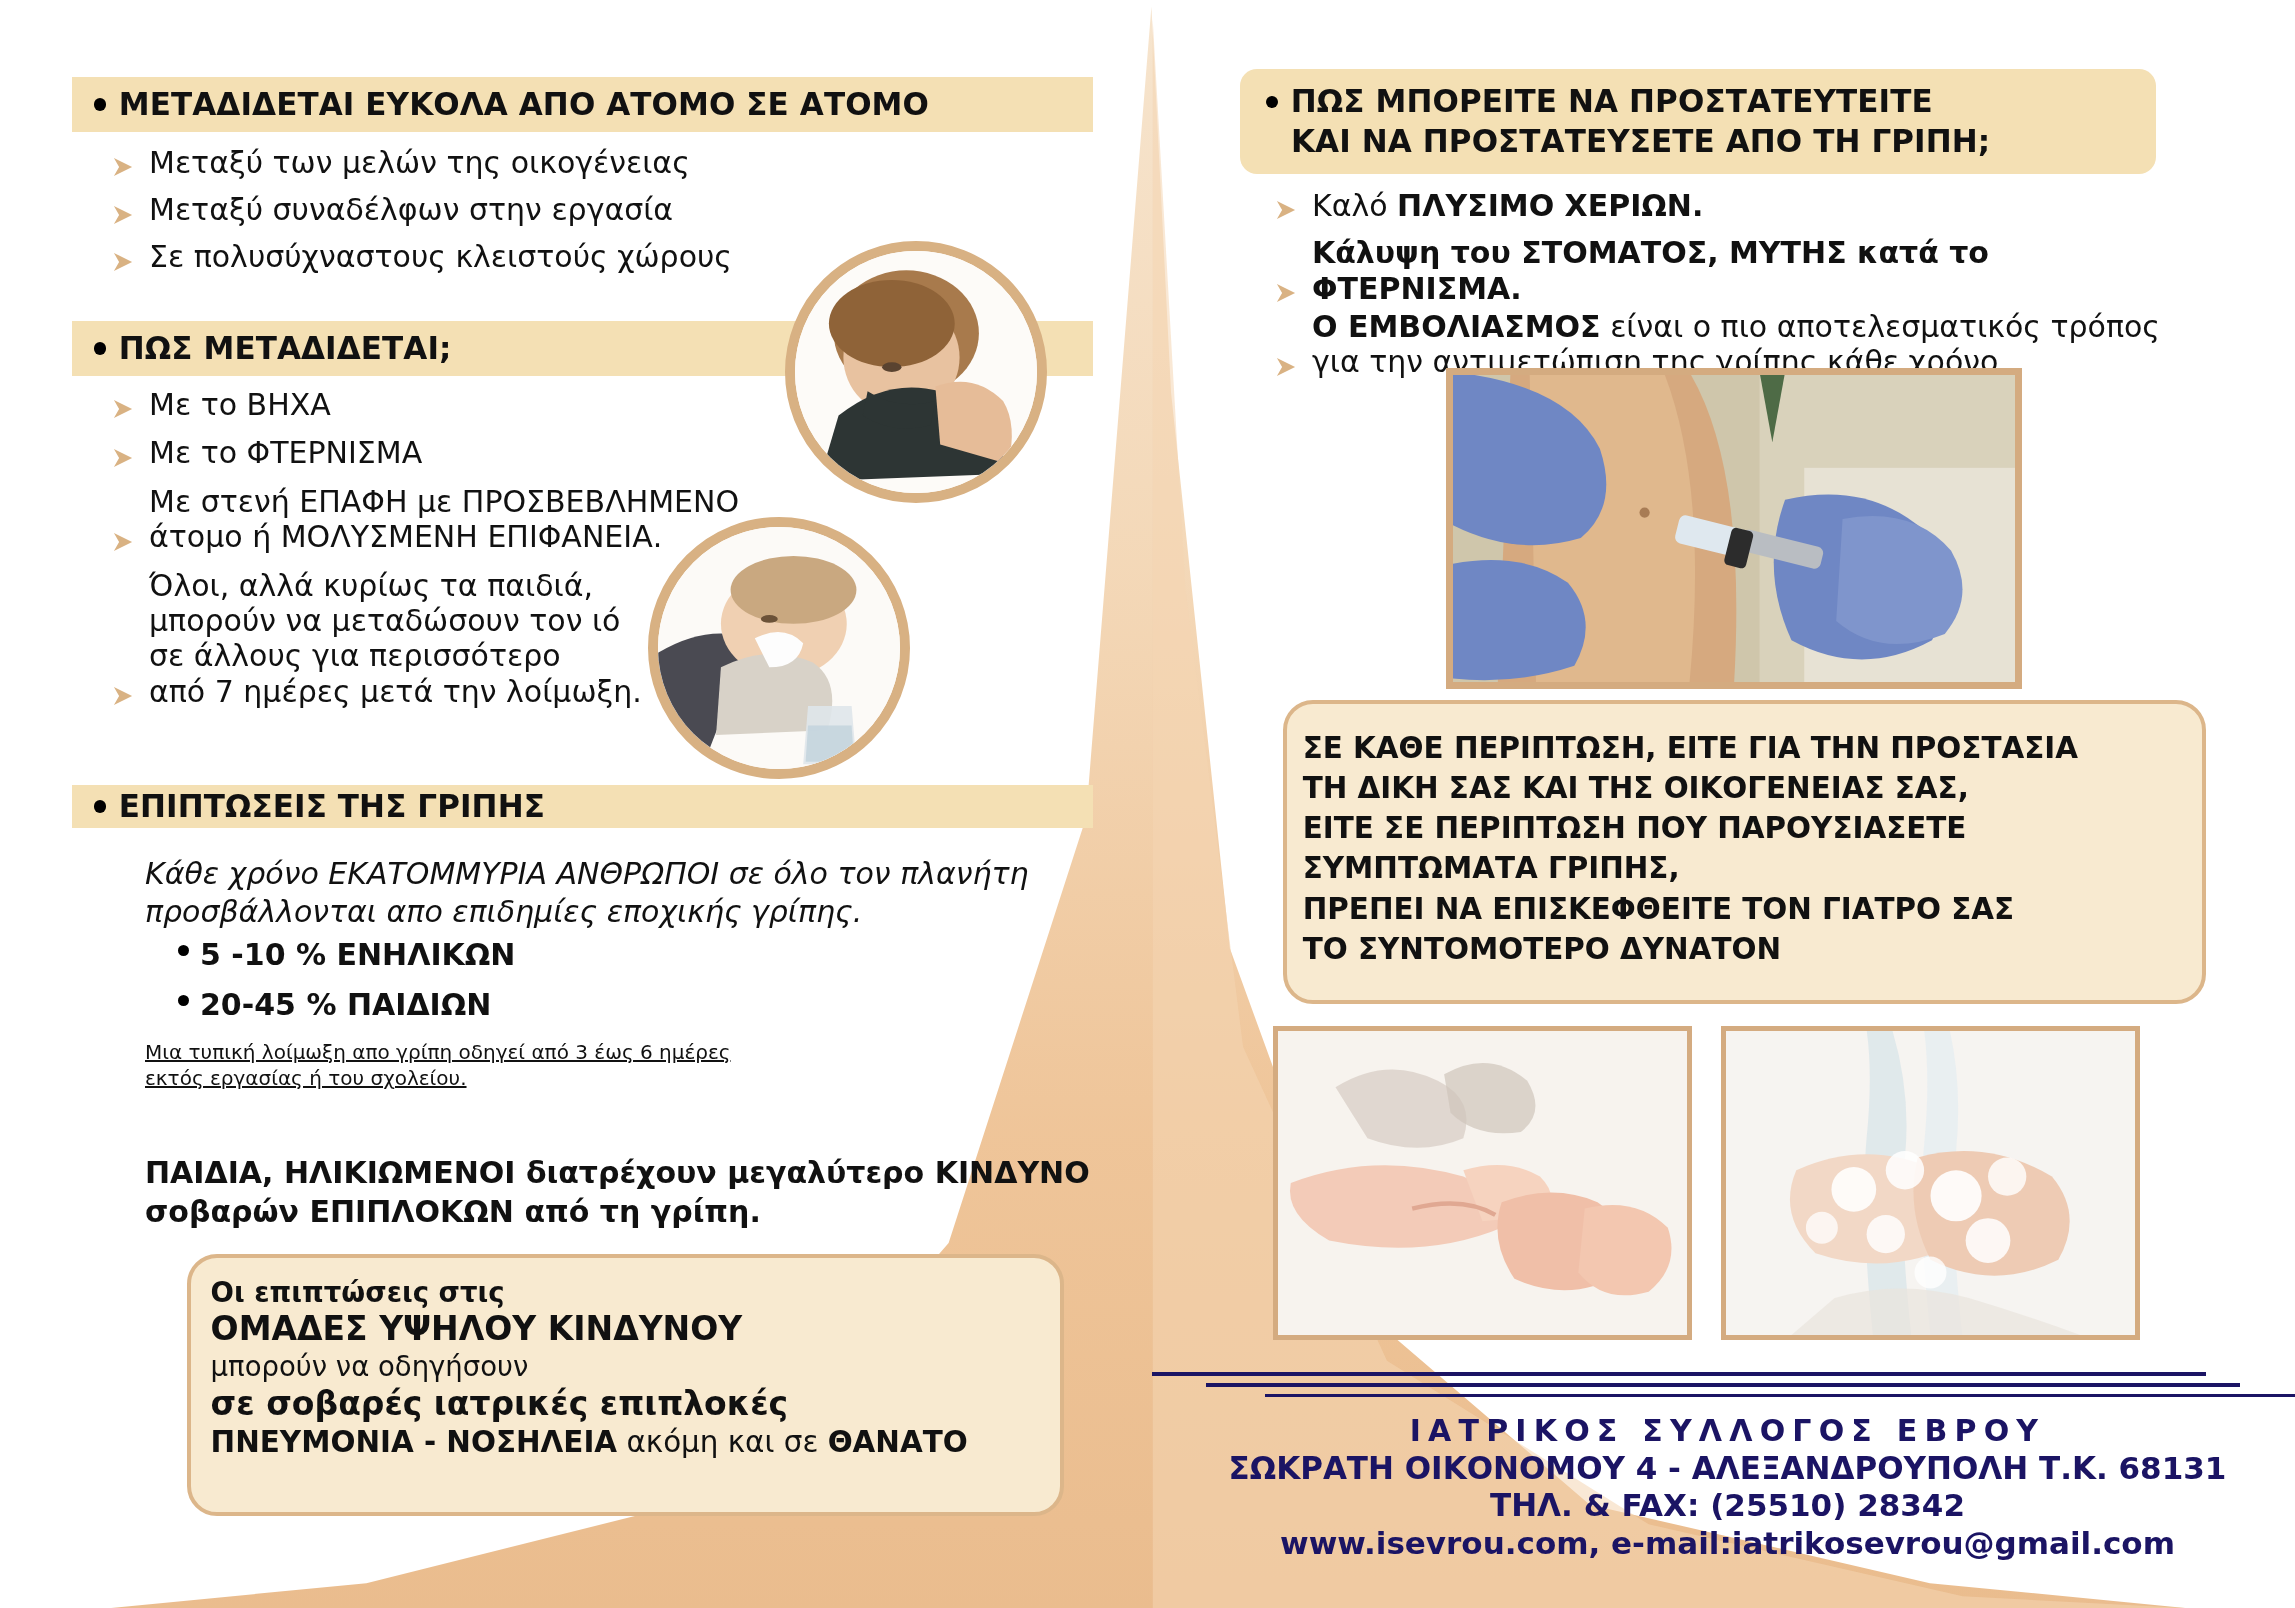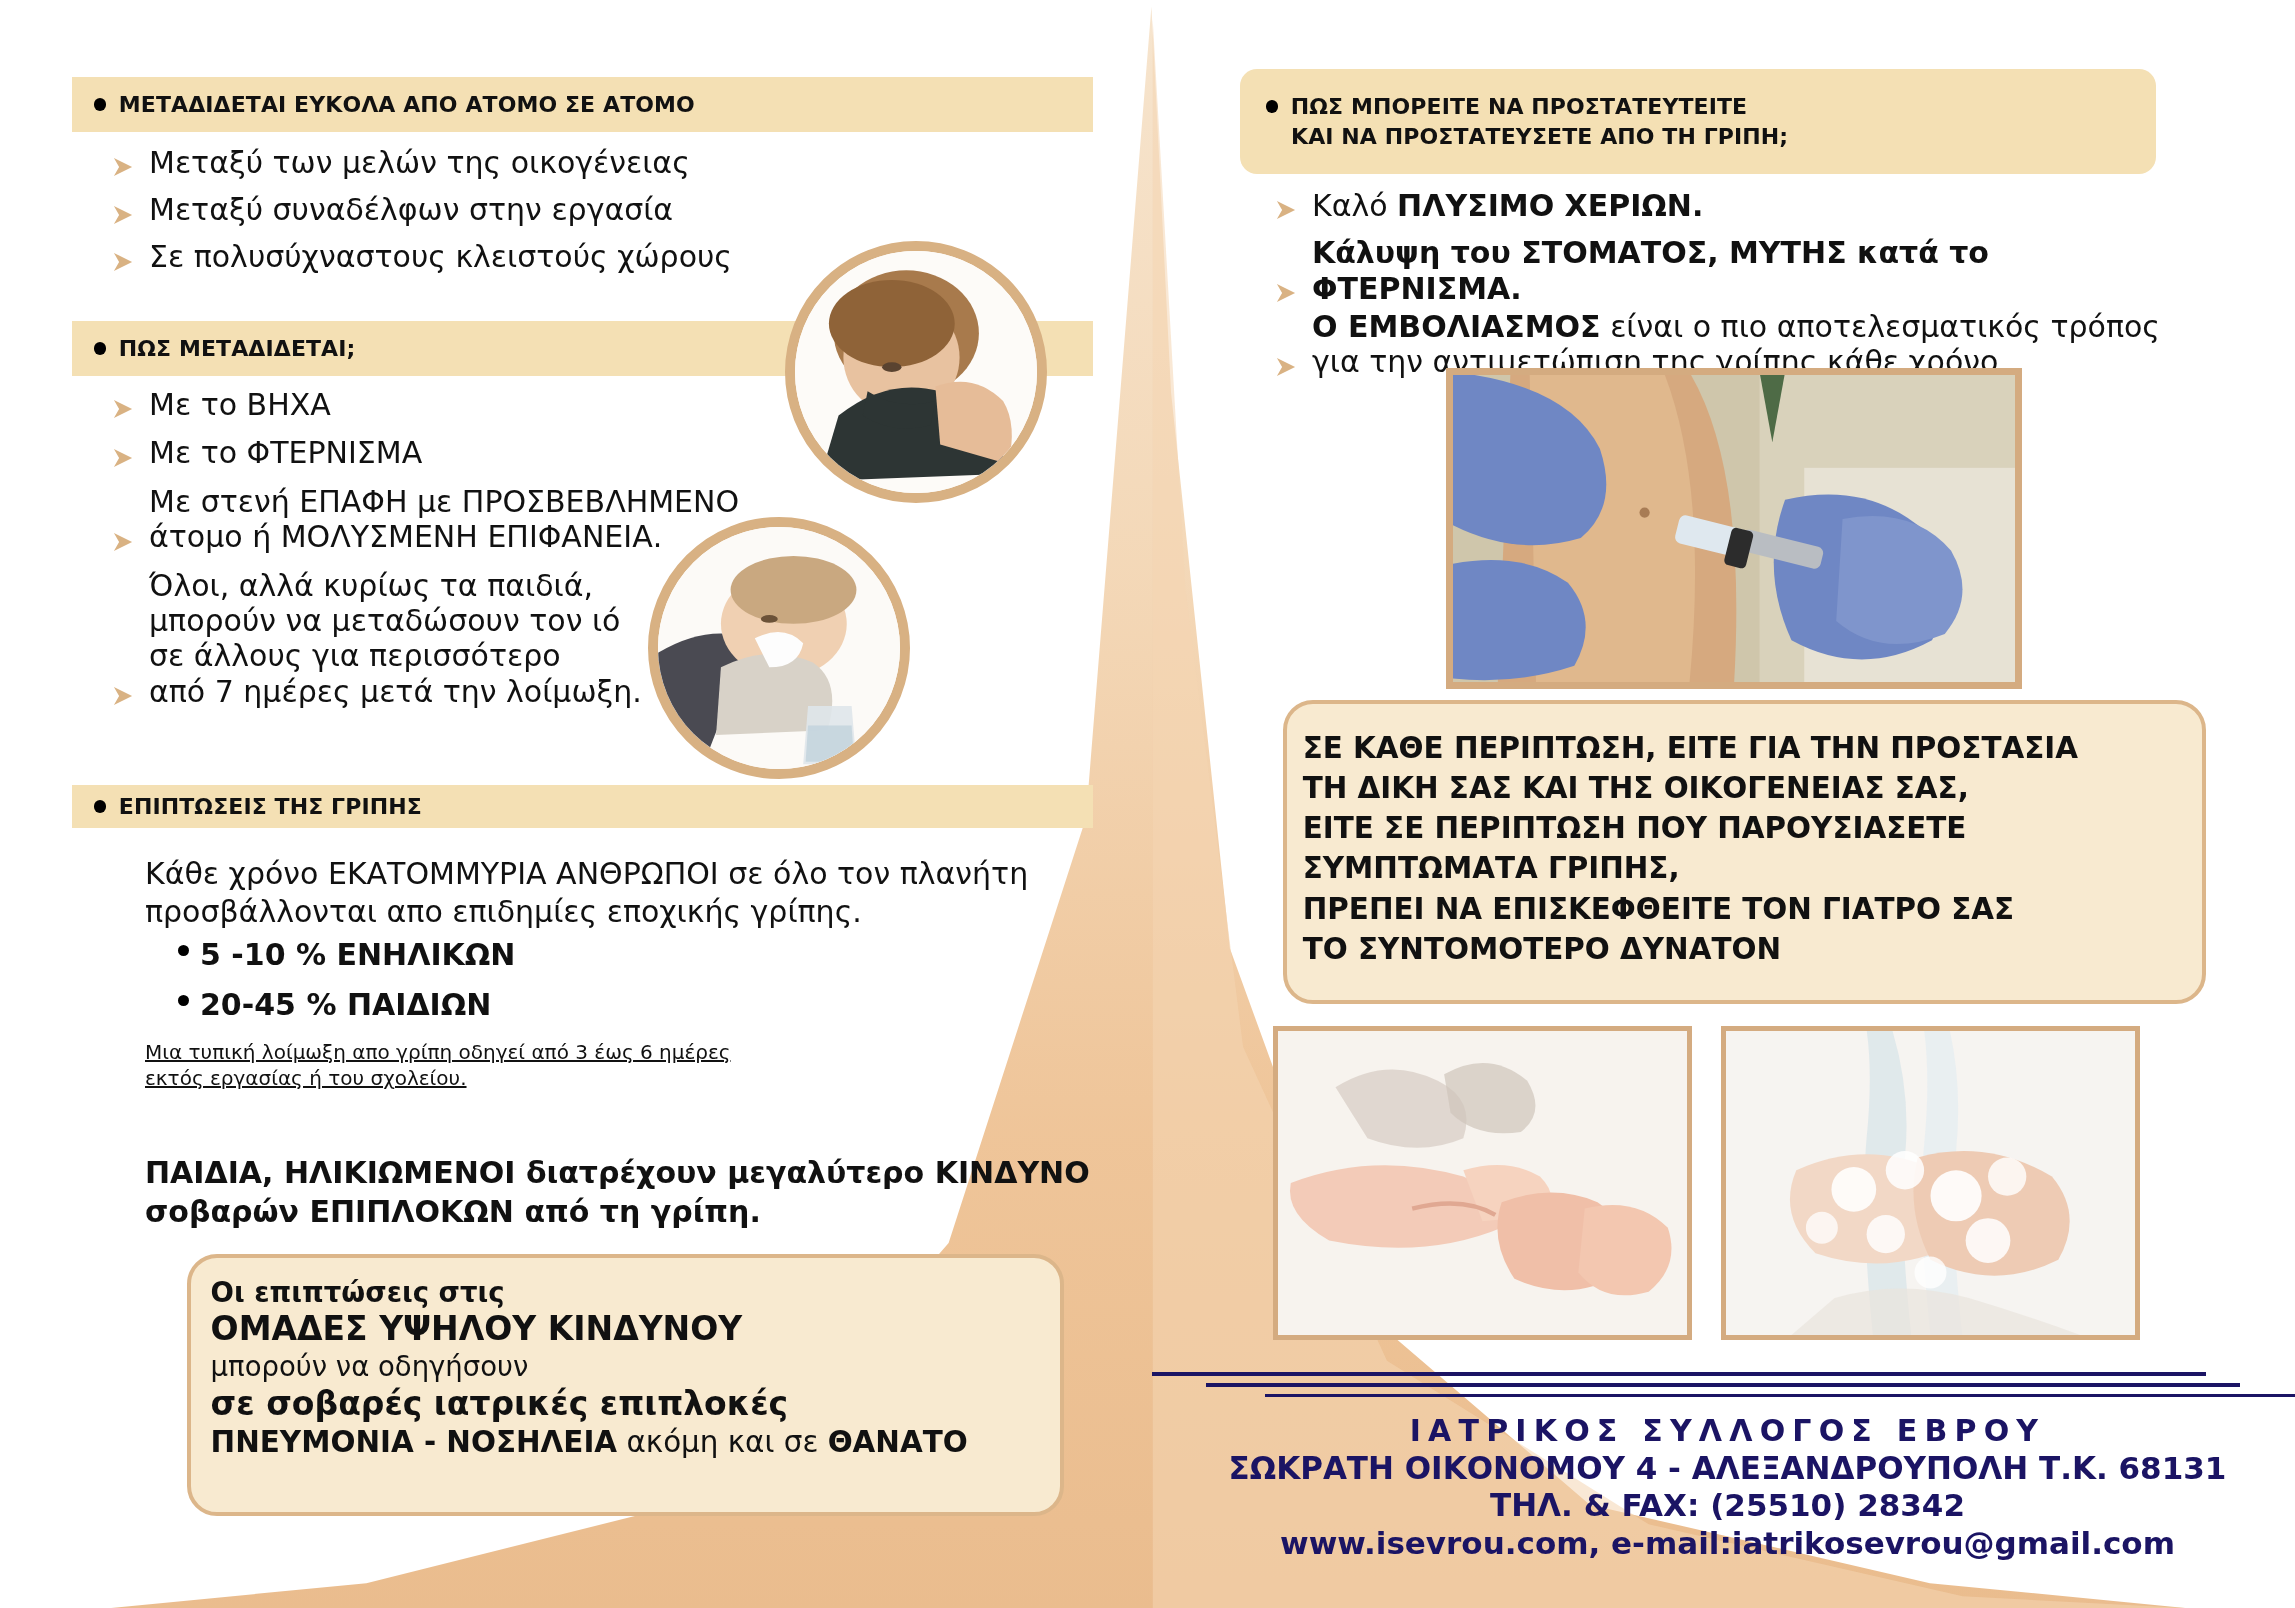--- a/index.html
+++ b/index.html
@@ -26,21 +26,21 @@
     background:#f4e0b4;
     display:flex;align-items:center;
     font-weight:bold;
     letter-spacing:0.1px;
     box-sizing:border-box;
   }
   .bar .dot{
     width:12.4px;height:12.4px;border-radius:50%;background:#000;
     flex:0 0 auto;margin-right:12.4px;
   }
-  .bar .bar-text{font-size:22px;line-height:1.06;}
+  .bar .bar-text{font-size:31px;line-height:1.06;}
 
   .bar-rounded{border-radius:17px;}
 
   
   .blist{margin:0;padding:0;list-style:none;}
   .brow{display:flex;align-items:flex-end;}
   .arrow{
     flex:0 0 auto;width:26px;height:26px;margin-right:13px;position:relative;
   }
   .arrow svg{display:block;width:26px;height:26px;}
@@ -212,21 +212,21 @@
       <path d="M62 74 L80 74 L82 98 L60 98 Z" fill="#dfe6ea" opacity="0.9"></path>
       <path d="M62 82 L80 82 L81 97 L61 97 Z" fill="#c3d3dd" opacity="0.85"></path>
     </svg>
   </div>
 
   <div class="bar" style="position:absolute;left:72px;top:785px;width:1021px;height:43px;padding:0 22px;">
     <span class="dot"></span>
     <span class="bar-text">ΕΠΙΠΤΩΣΕΙΣ ΤΗΣ ΓΡΙΠΗΣ</span>
   </div>
 
-  <div style="position:absolute;left:145px;top:855px;width:936px;font-size:30px;line-height:1.28;white-space:pre-line;">Κάθε χρόνο ΕΚΑΤΟΜΜΥΡΙΑ ΑΝΘΡΩΠΟΙ σε όλο τον πλανήτη
+  <div style="position:absolute;left:145px;top:855px;width:936px;font-size:30px;line-height:1.28;white-space:pre-line;font-style:italic;">Κάθε χρόνο ΕΚΑΤΟΜΜΥΡΙΑ ΑΝΘΡΩΠΟΙ σε όλο τον πλανήτη
 προσβάλλονται απο επιδημίες εποχικής γρίπης.</div>
 
   <div style="position:absolute;left:178px;top:937px;font-size:30px;font-weight:bold;">
     <span class="dotbul"></span><span>5 -10 % ΕΝΗΛΙΚΩΝ</span>
   </div>
   <div style="position:absolute;left:178px;top:987px;font-size:30px;font-weight:bold;">
     <span class="dotbul"></span><span>20-45 % ΠΑΙΔΙΩΝ</span>
   </div>
 
   <div style="position:absolute;left:145px;top:1039px;width:936px;font-size:20px;line-height:1.30;white-space:pre-line;text-decoration:underline;">Μια τυπική λοίμωξη απο γρίπη οδηγεί από 3 έως 6 ημέρες

